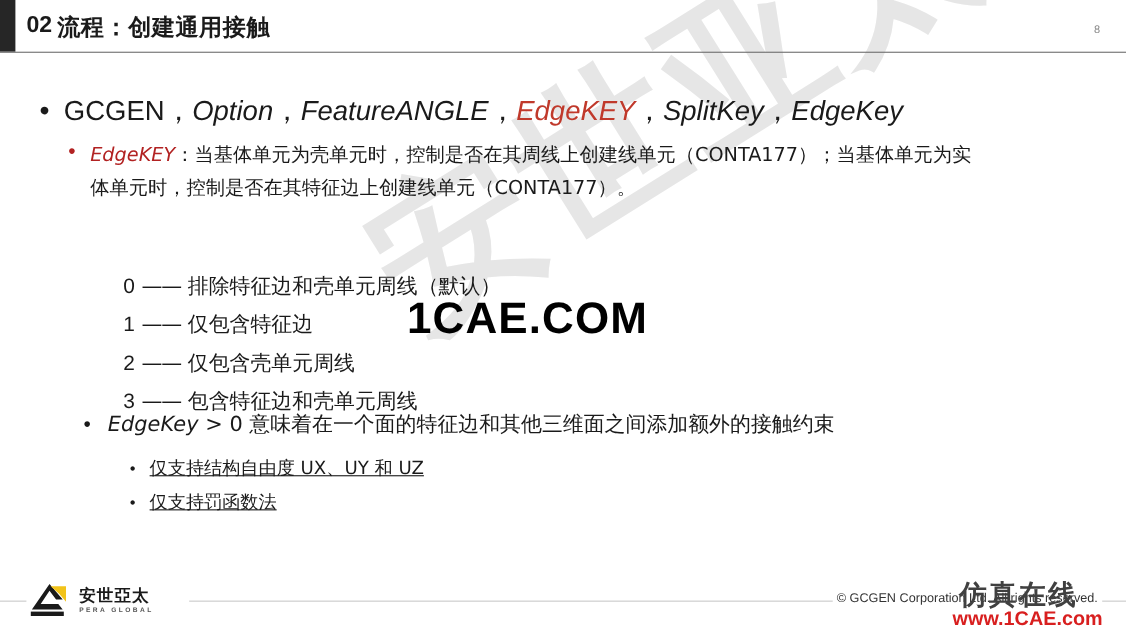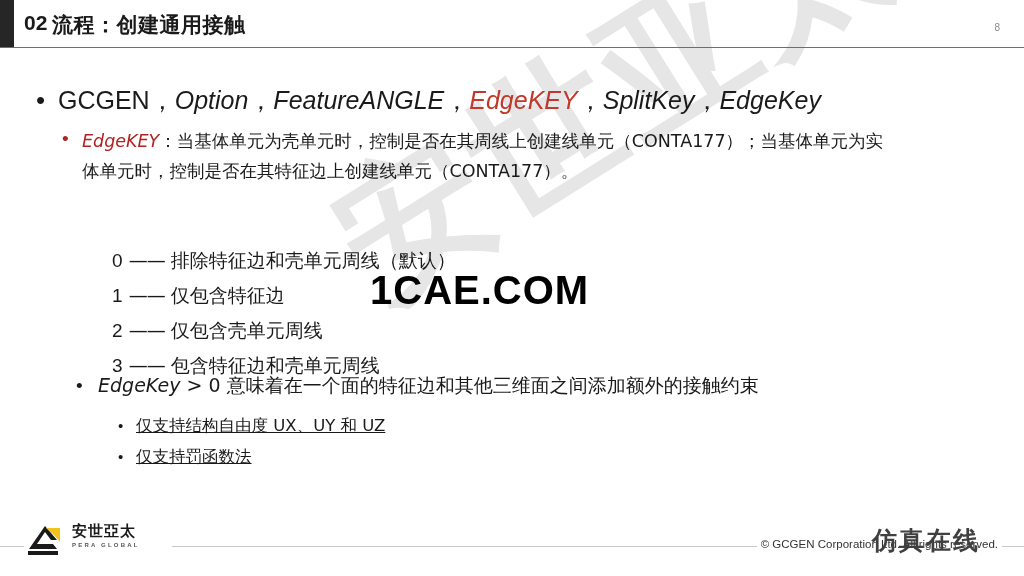--- a/index.html
+++ b/index.html
@@ -225,21 +225,21 @@
     background: #c9c9c9;
   }
   .logo-box {
     position: absolute;
     left: 24px;
     top: 6px;
     width: 148px;
     height: 44px;
     background: #ffffff;
     display: flex;
-    align-items: flex-start;
+    align-items: center;
     gap: 6px;
   }
   .logo-mark { width: 42px; height: 34px; flex: none; }
   .logo-words { display: flex; flex-direction: column; line-height: 1; }
   .logo-cn {
     font-size: 15px;
     font-weight: bold;
     color: #1a1a1a;
     letter-spacing: 1px;
     font-family: "DejaVu Sans", sans-serif;
@@ -381,15 +381,16 @@
         <span class="logo-cn">安世亞太</span>
         <span class="logo-en">PERA GLOBAL</span>
       </span>
     </div>
 
     <div class="copyright">© GCGEN Corporation Ltd. All rights reserved.</div>
   </div>
 
   <div class="site-wm">
     <div class="site-cn">仿真在线</div>
+    <div class="site-url">www.1CAE.com</div>
   </div>
 
 </div>
 
 </body></html>

